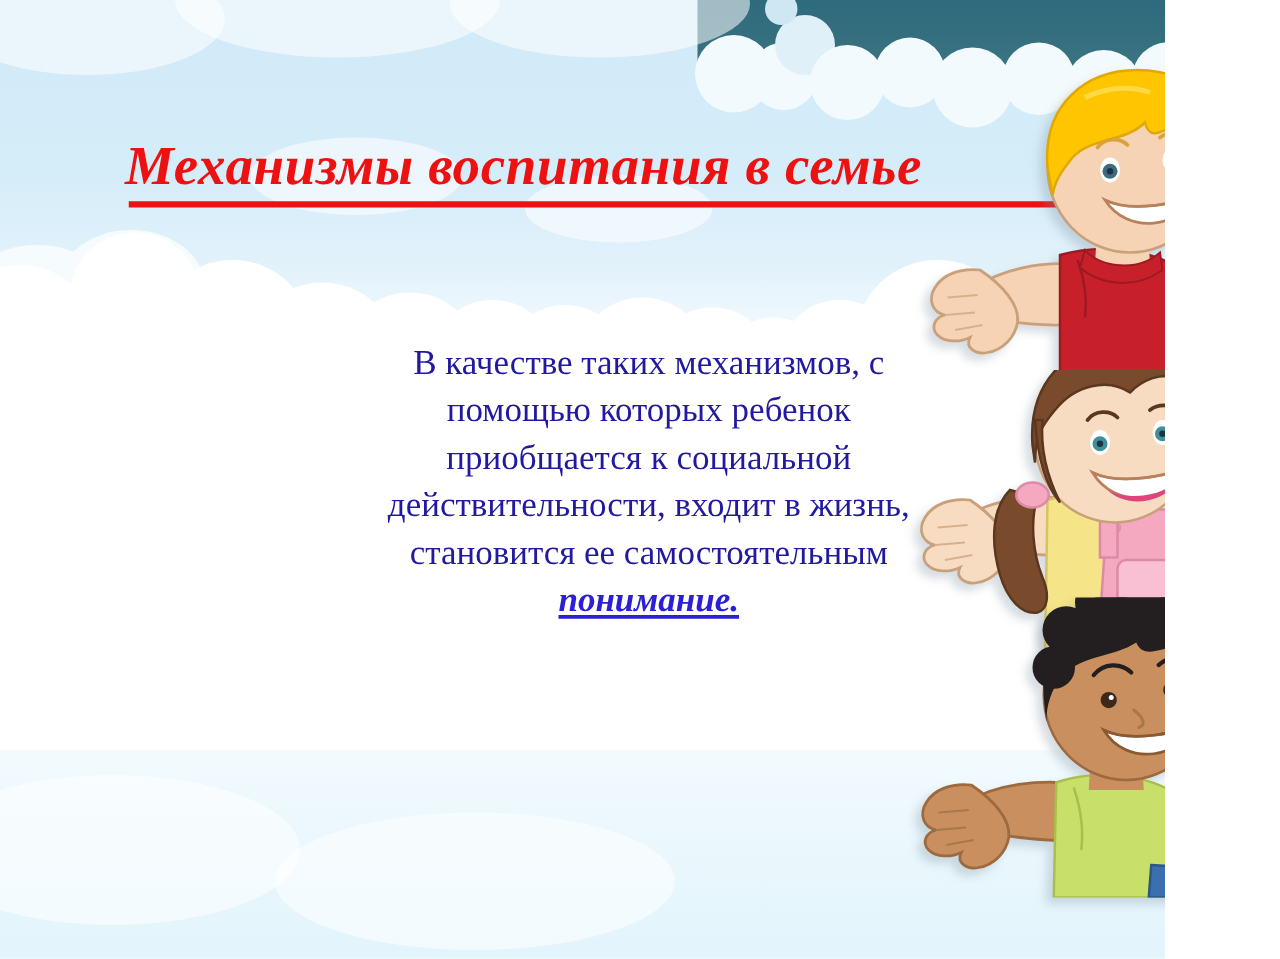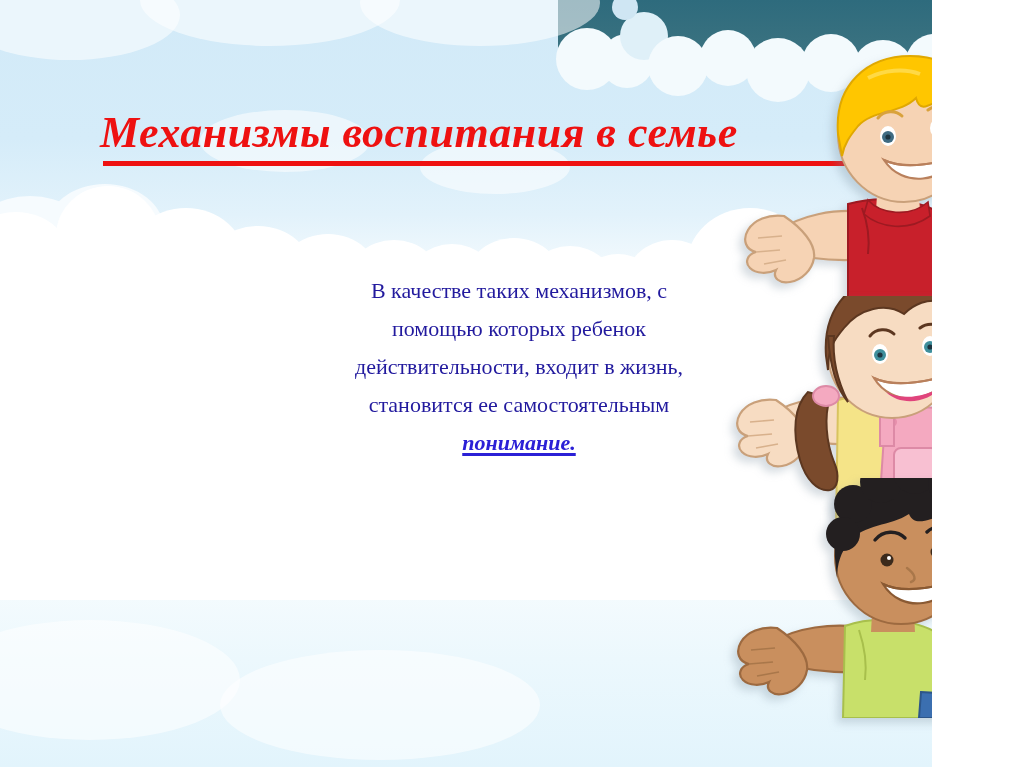--- a/index.html
+++ b/index.html
@@ -103,21 +103,21 @@
   }
 
   
   .body-block {
     position: absolute;
     left: 238px;
     top: 272px;
     width: 562px;
     text-align: center;
     color: #221a9e;
-    font-size: 22px;
+    font-size: 28px;
     line-height: 38px;
   }
   .body-line {
     display: block;
     white-space: nowrap;
   }
   .body-line.emph {
     color: #2b20d6;
     font-weight: bold;
     font-style: italic;
@@ -200,20 +200,21 @@
     <div class="puff-faint" style="left:-60px; top:620px; width:300px; height:120px;"></div>
     <div class="puff-faint" style="left:220px; top:650px; width:320px; height:110px;"></div>
   </div>
 
   <div class="title">Механизмы воспитания в семье</div>
   <div class="title-underline"></div>
 
   <div class="body-block">
     <span class="body-line">В качестве таких механизмов, с</span>
     <span class="body-line">помощью которых ребенок</span>
+    <span class="body-line">приобщается к социальной</span>
     <span class="body-line">действительности, входит в жизнь,</span>
     <span class="body-line">становится ее самостоятельным</span>
     <span class="body-line emph">понимание.</span>
   </div>
 
   <div class="kids">
 
     <svg class="kid shadow-soft" style="left:-60px; top:48px;" width="270" height="250" viewBox="0 0 270 250">
 
       <g>

